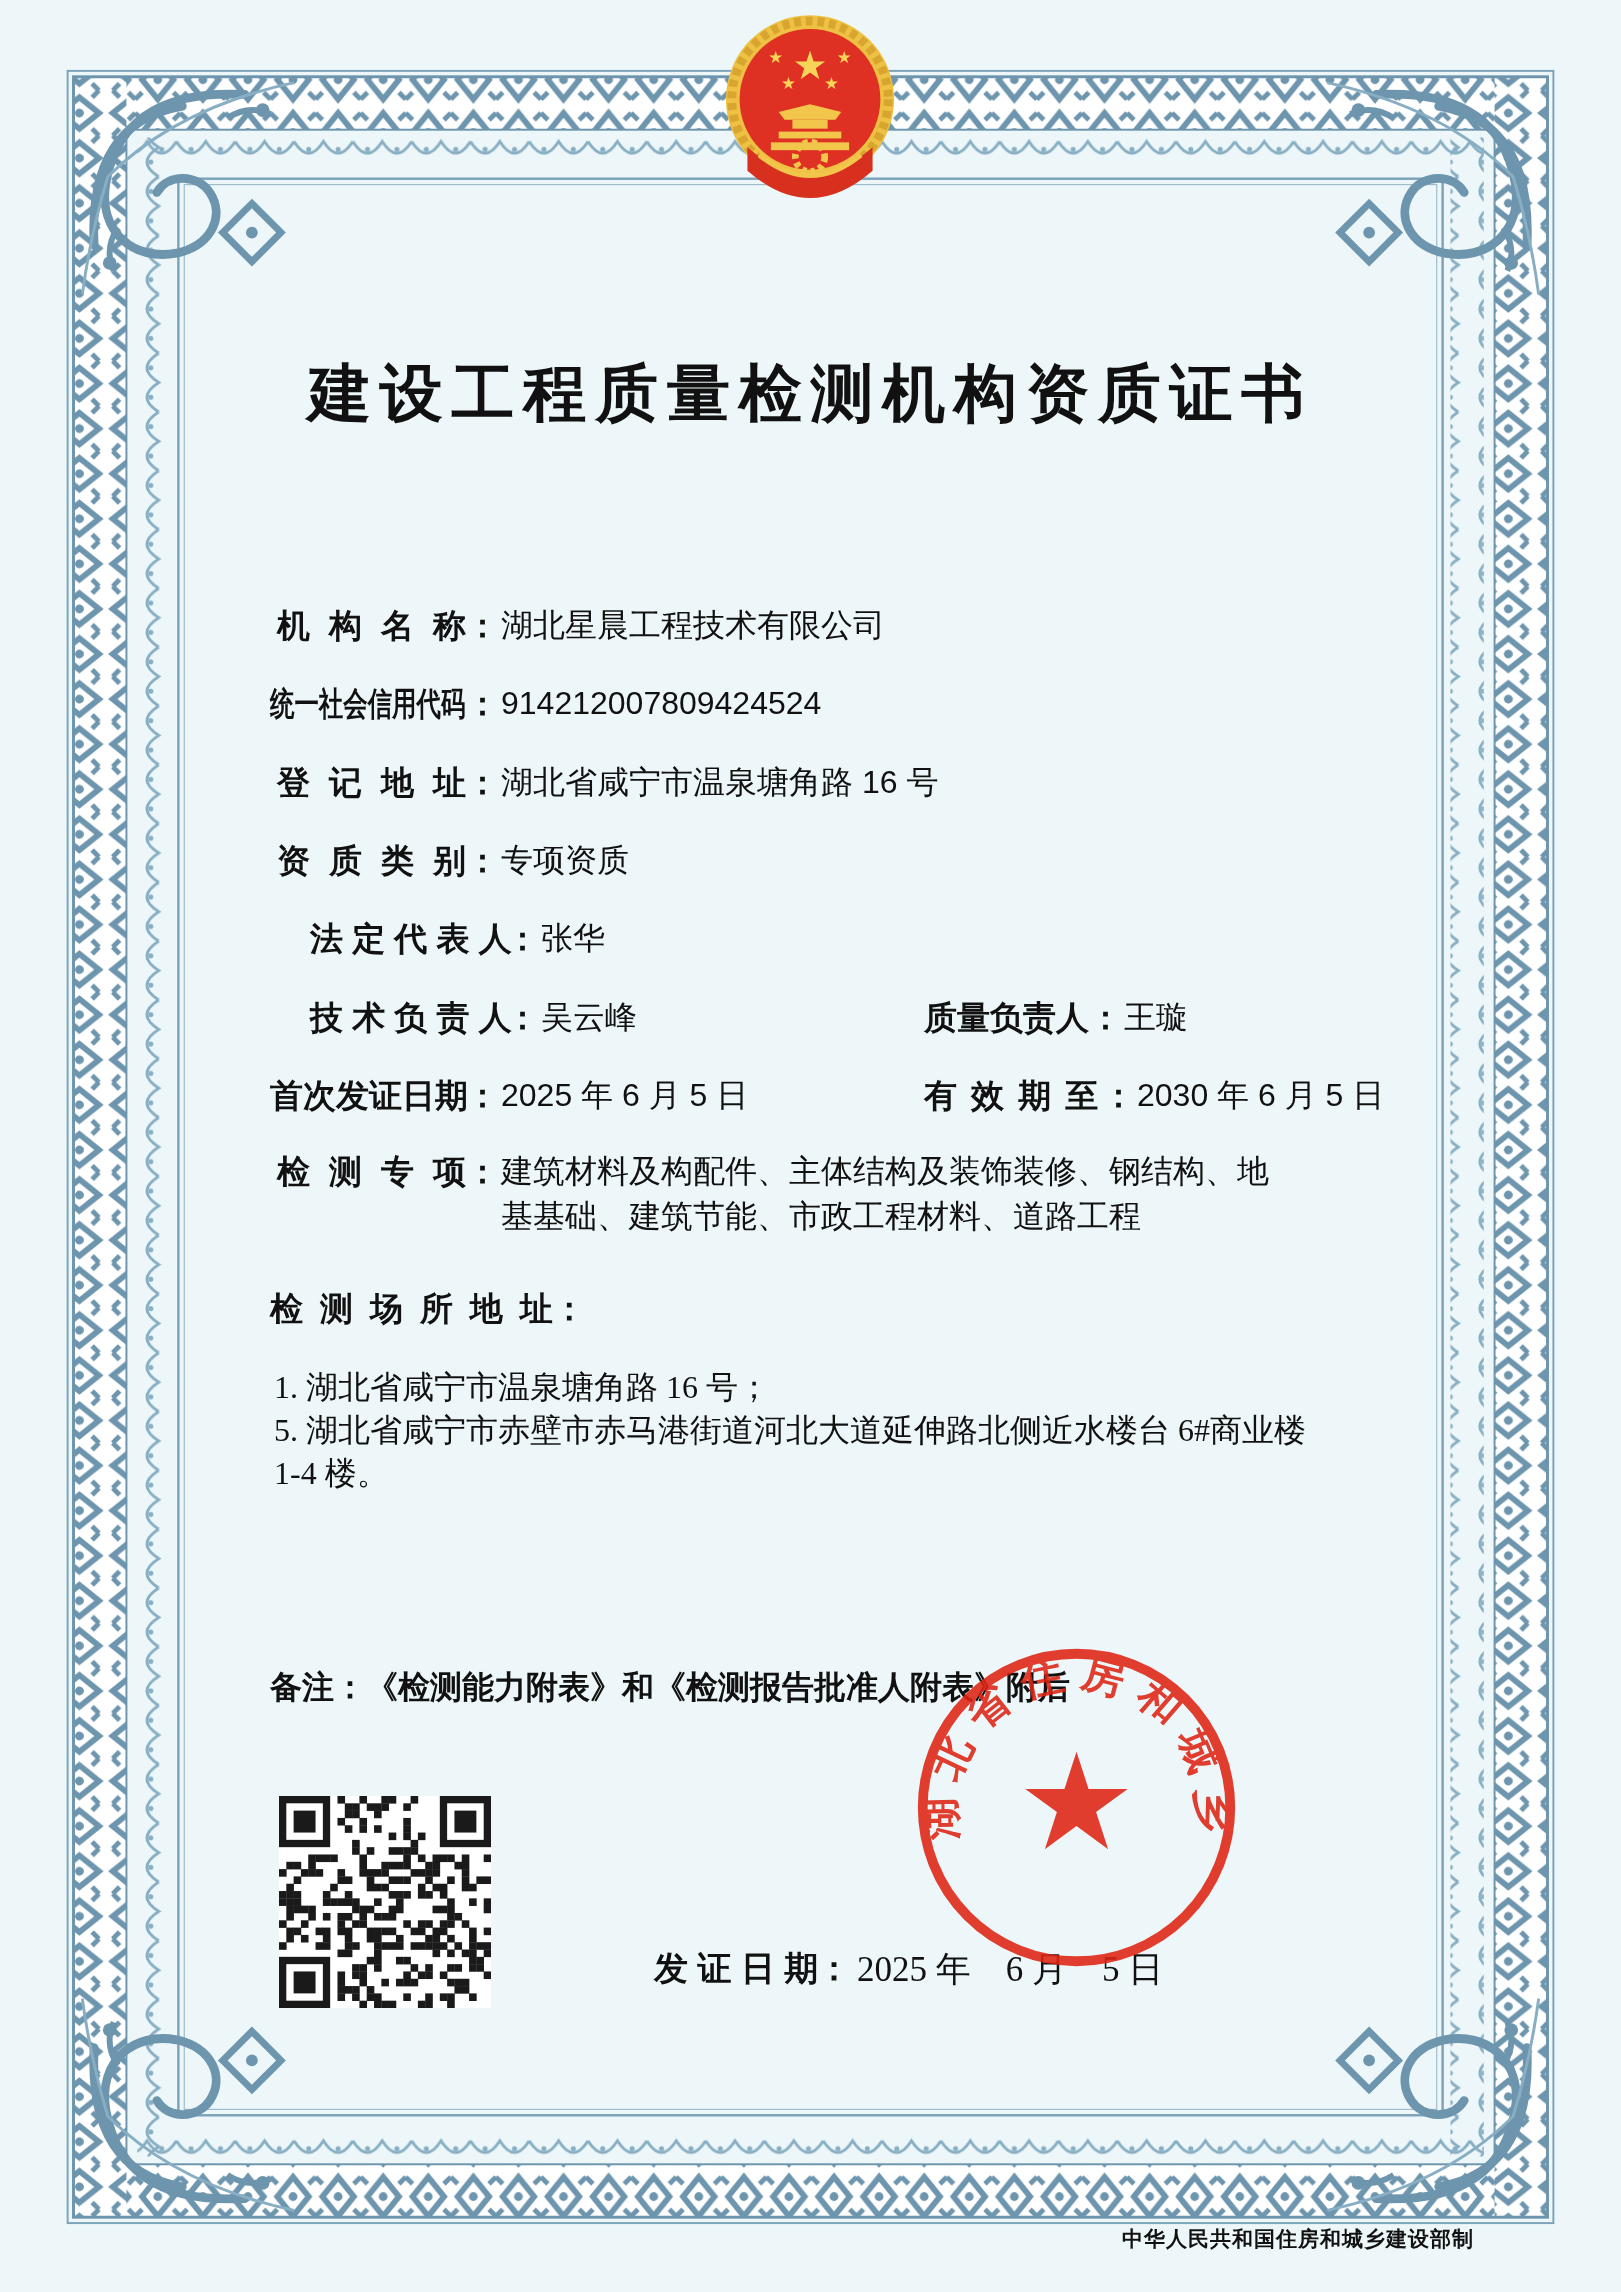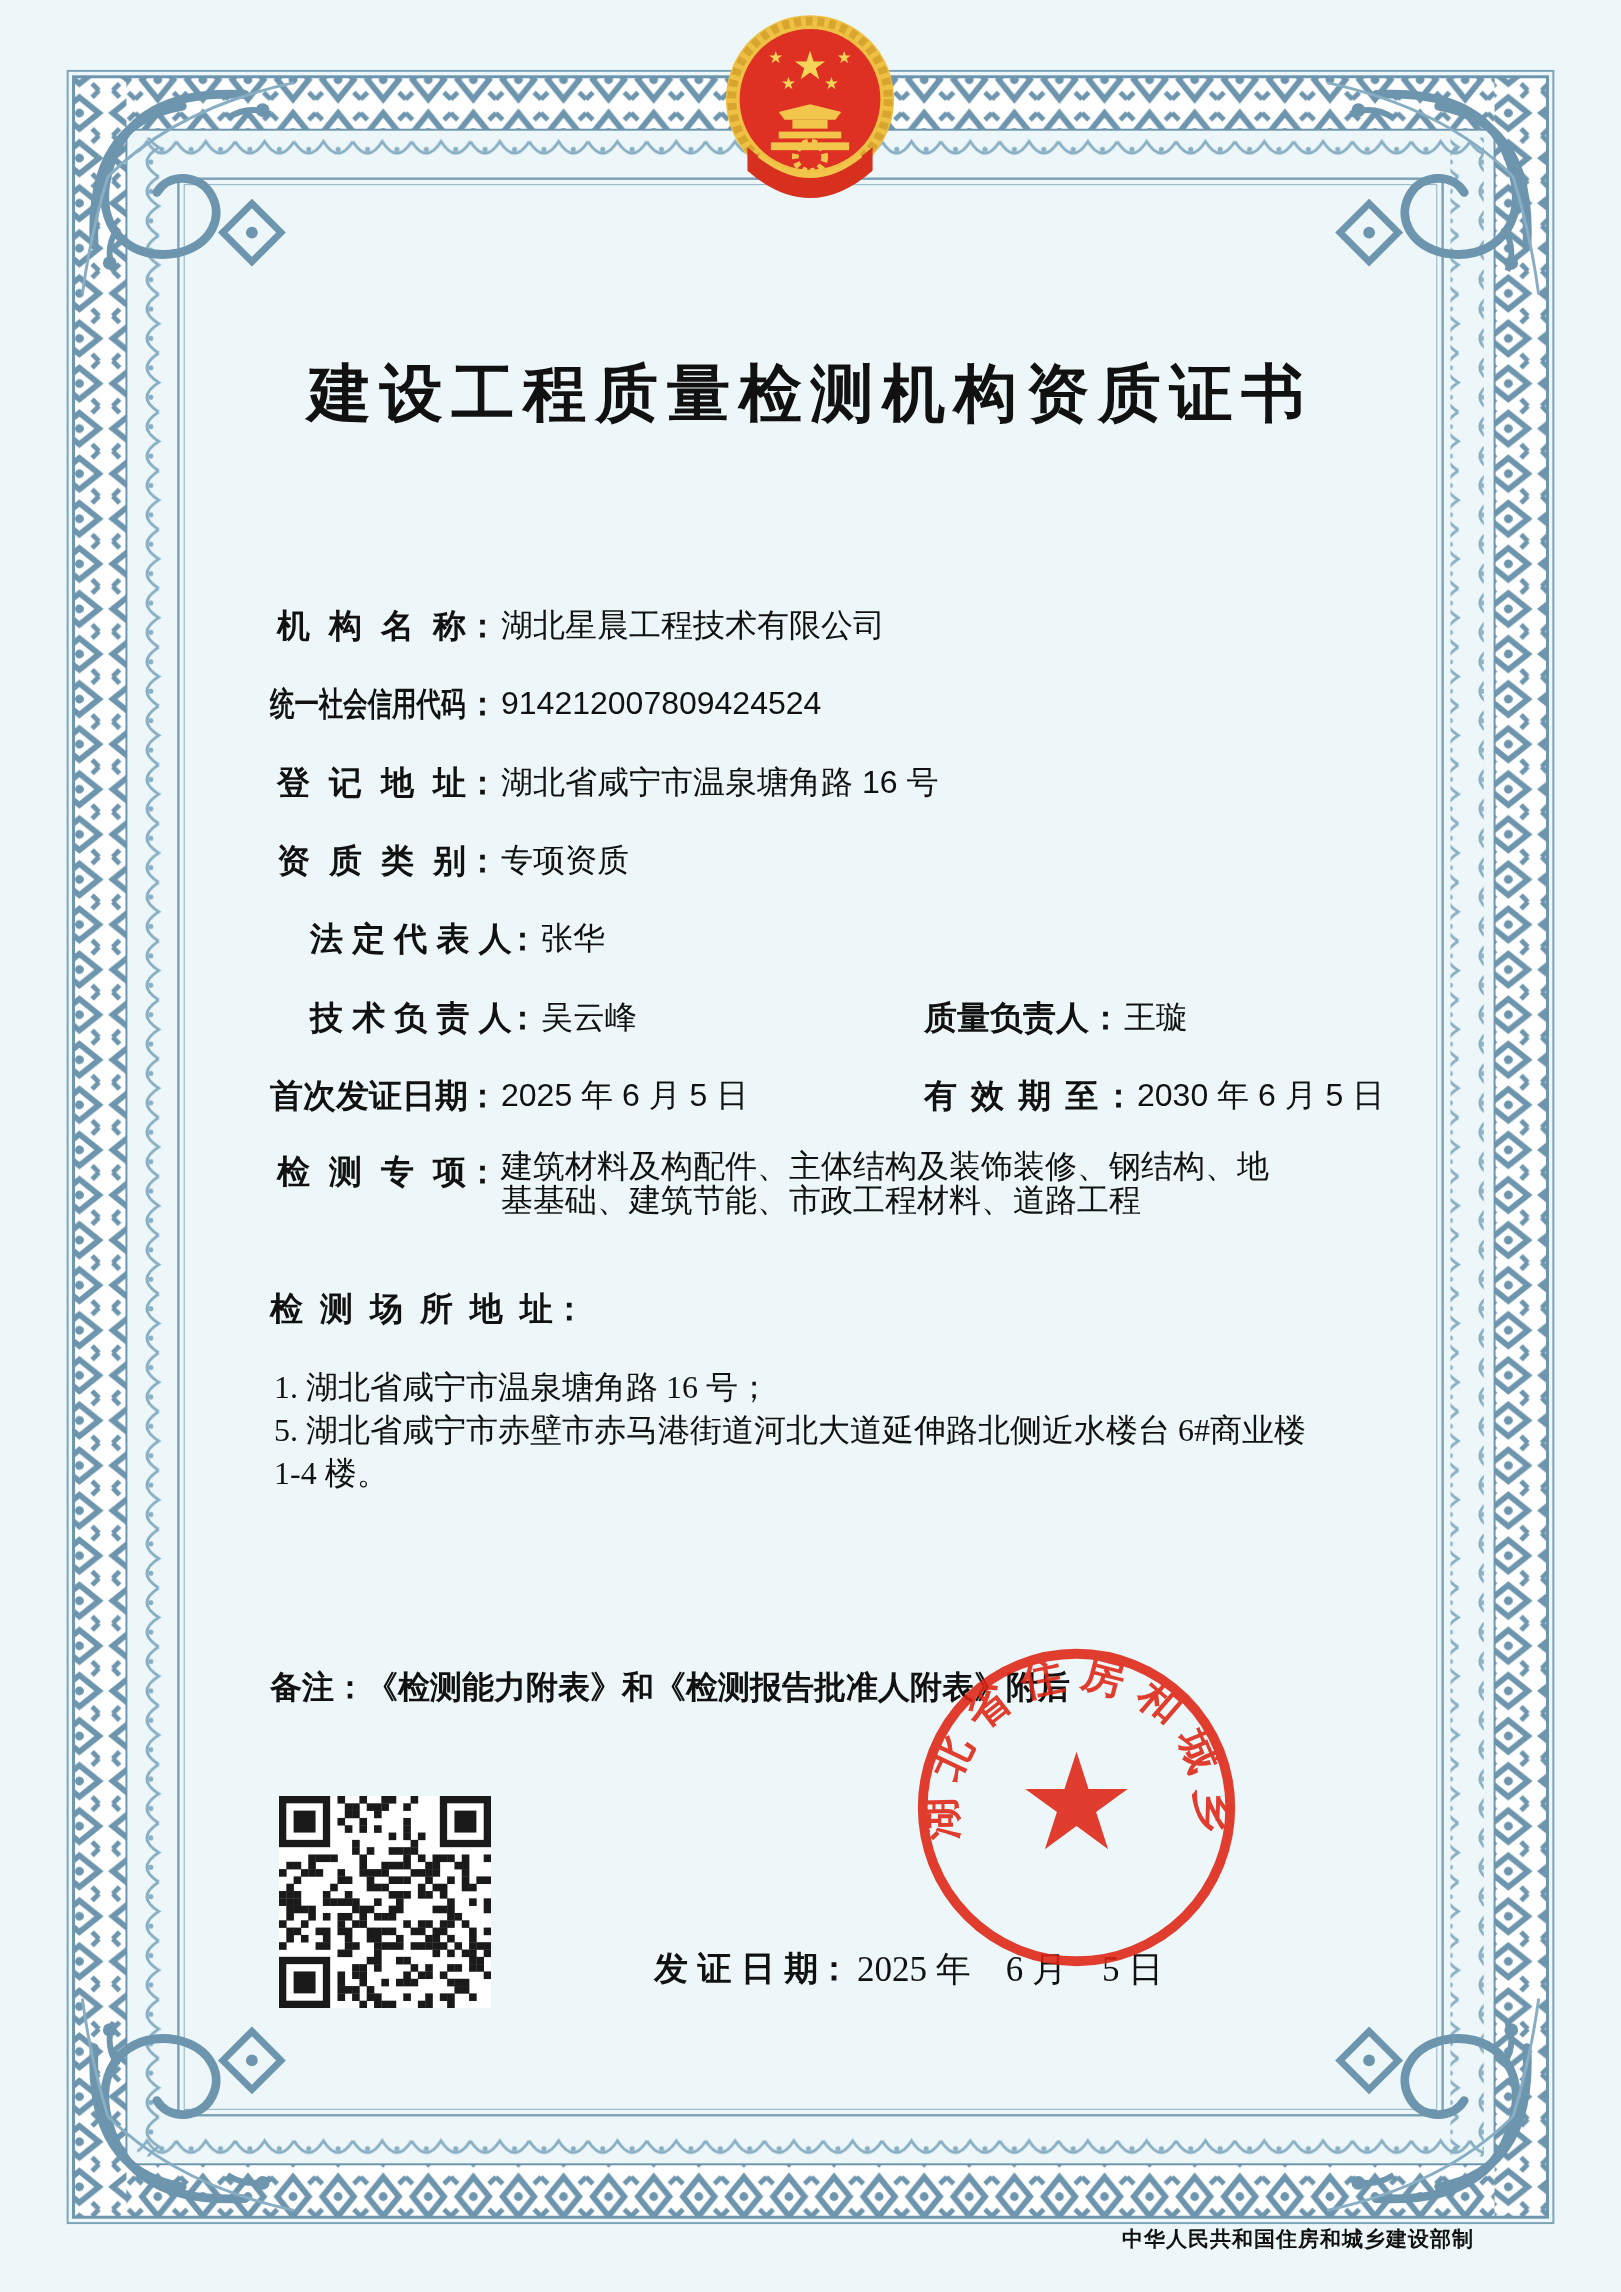--- a/index.html
+++ b/index.html
@@ -15,21 +15,21 @@
   .serif{font-family:"Liberation Serif","DejaVu Serif",serif;}
   .row{left:270px;white-space:nowrap;line-height:45px;}
   .flabel{display:inline-block;width:196px;font-weight:bold;font-size:33px;vertical-align:top;
           white-space:nowrap;}
   .gap-wide{word-spacing:9.8px;text-align:right;}
   .gap-mid{word-spacing:0px;margin-left:40px;}
   .squeeze{transform:scaleX(0.74);transform-origin:left center;}
   .colon{font-weight:bold;font-size:33px;vertical-align:top;}
   .fvalue{font-family:Liberation Sans, sans-serif;font-size:32px;vertical-align:top;
           margin-left:2px;}
-  .wrapval{display:inline-block;width:799px;white-space:normal;line-height:34px;}
+  .wrapval{display:inline-block;width:799px;white-space:normal;line-height:45px;}
   .col2{position:absolute;left:654px;top:0;white-space:nowrap;}
   .flabel2{display:inline-block;font-weight:bold;font-size:33px;vertical-align:top;}
   .w182{width:178px;word-spacing:4.9px;}
   .sites-header{left:270px;top:1287px;font-size:33px;font-weight:bold;word-spacing:7.8px;white-space:nowrap;}
   .sites-list{left:274px;top:1338px;width:1049px;font-size:32px;line-height:43px;margin-top:28px;}
   .remark{left:270px;top:1666px;font-size:32px;font-weight:bold;white-space:nowrap;}
   .issue-row{left:654px;white-space:nowrap;}
   .ilabel{display:inline-block;width:163px;font-weight:bold;font-size:34px;vertical-align:top;}
   .icolon{font-weight:bold;font-size:34px;vertical-align:top;}
   .ivalue{font-family:"Liberation Serif","DejaVu Serif",serif;font-size:35px;vertical-align:top;margin-left:5.9px;}

